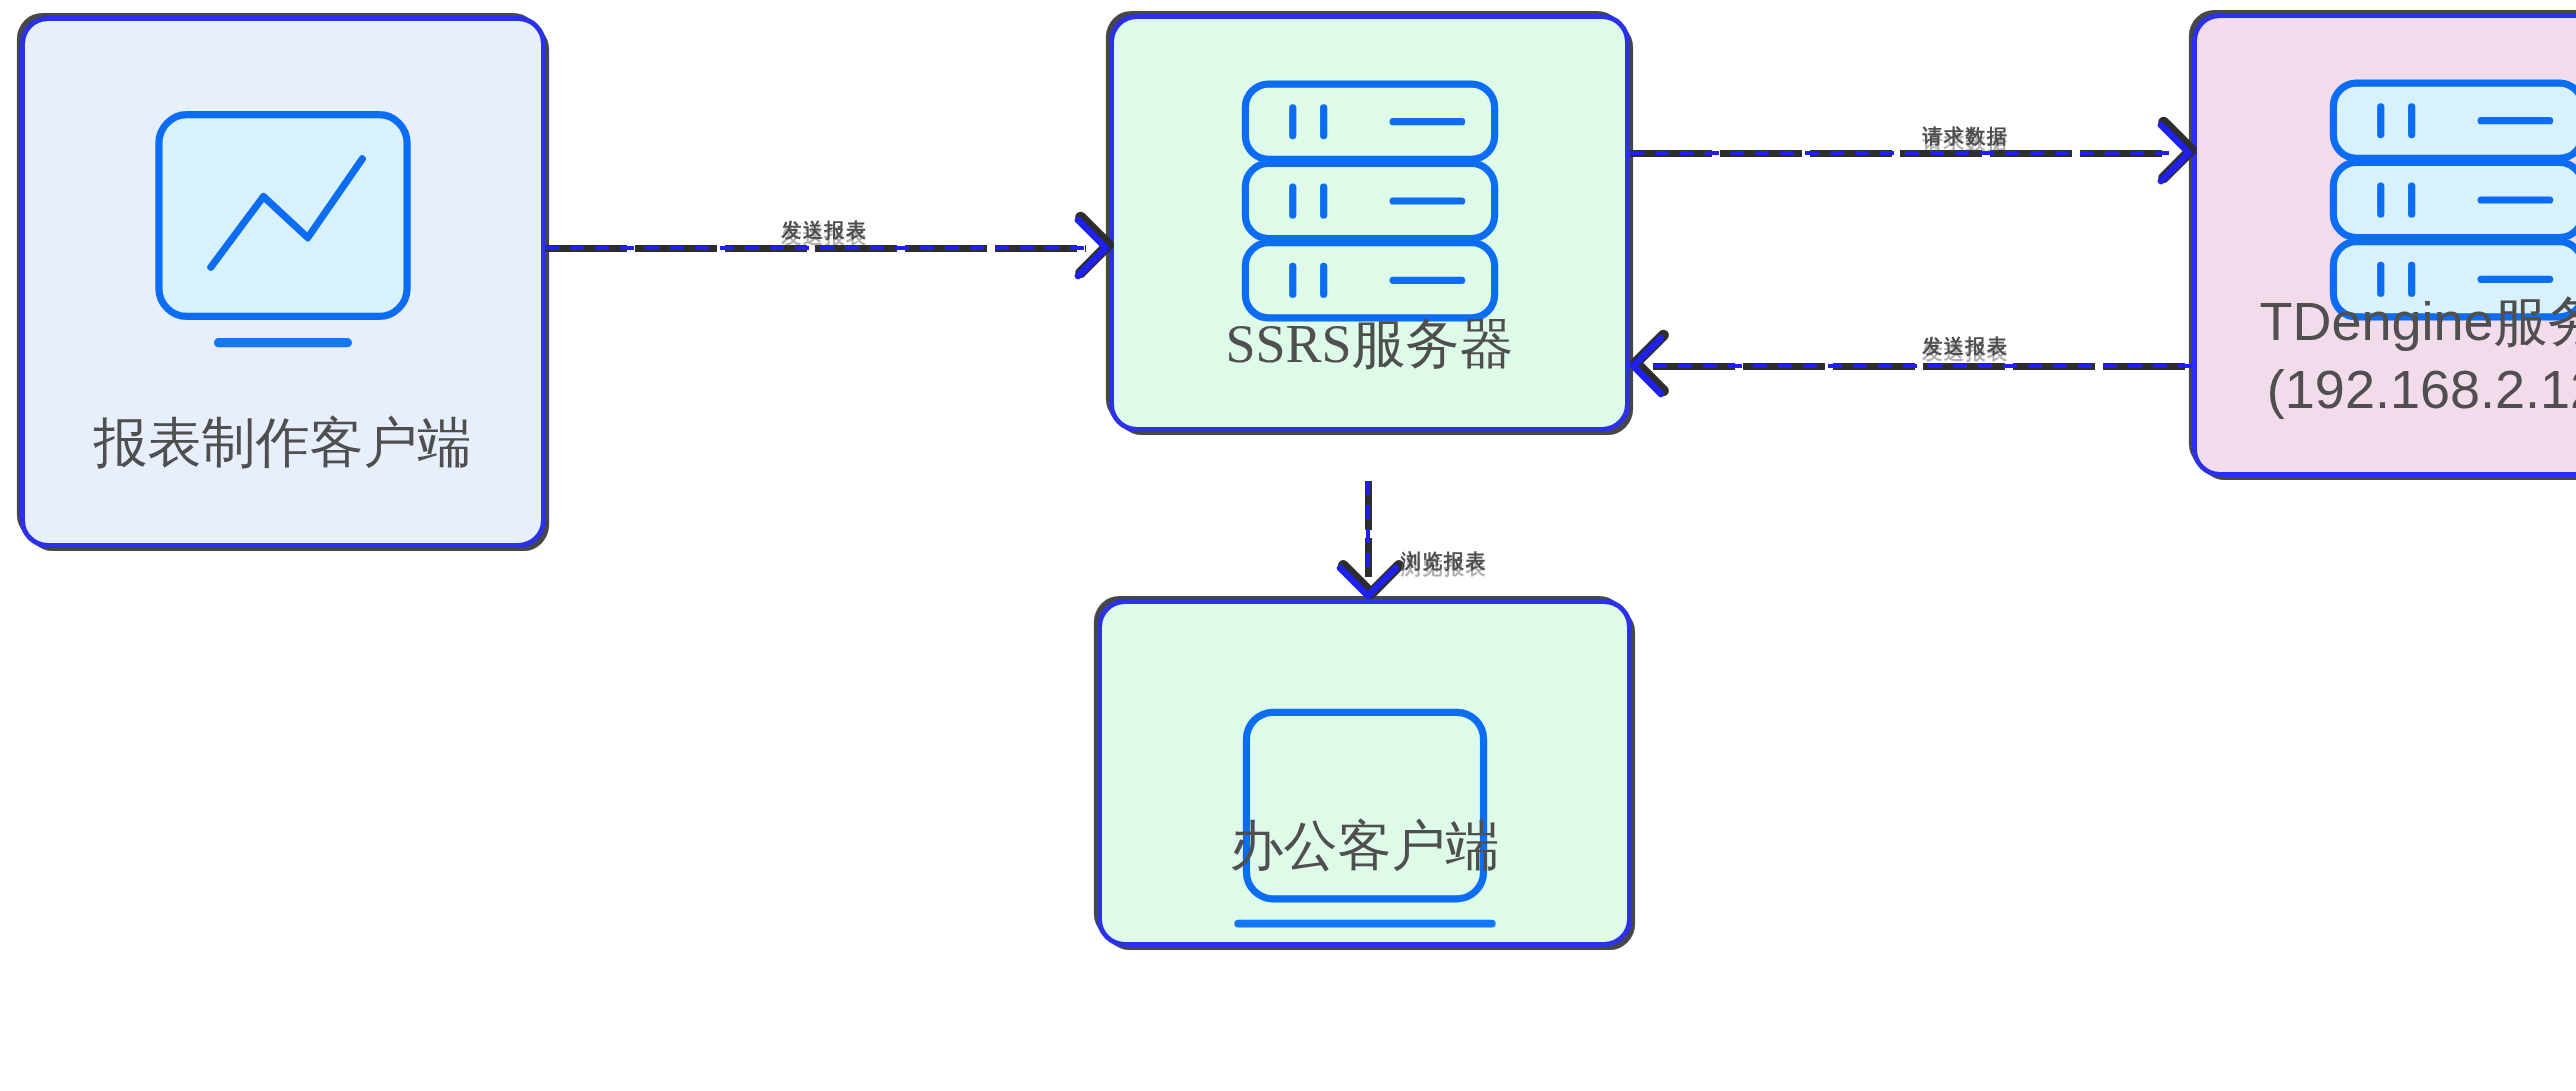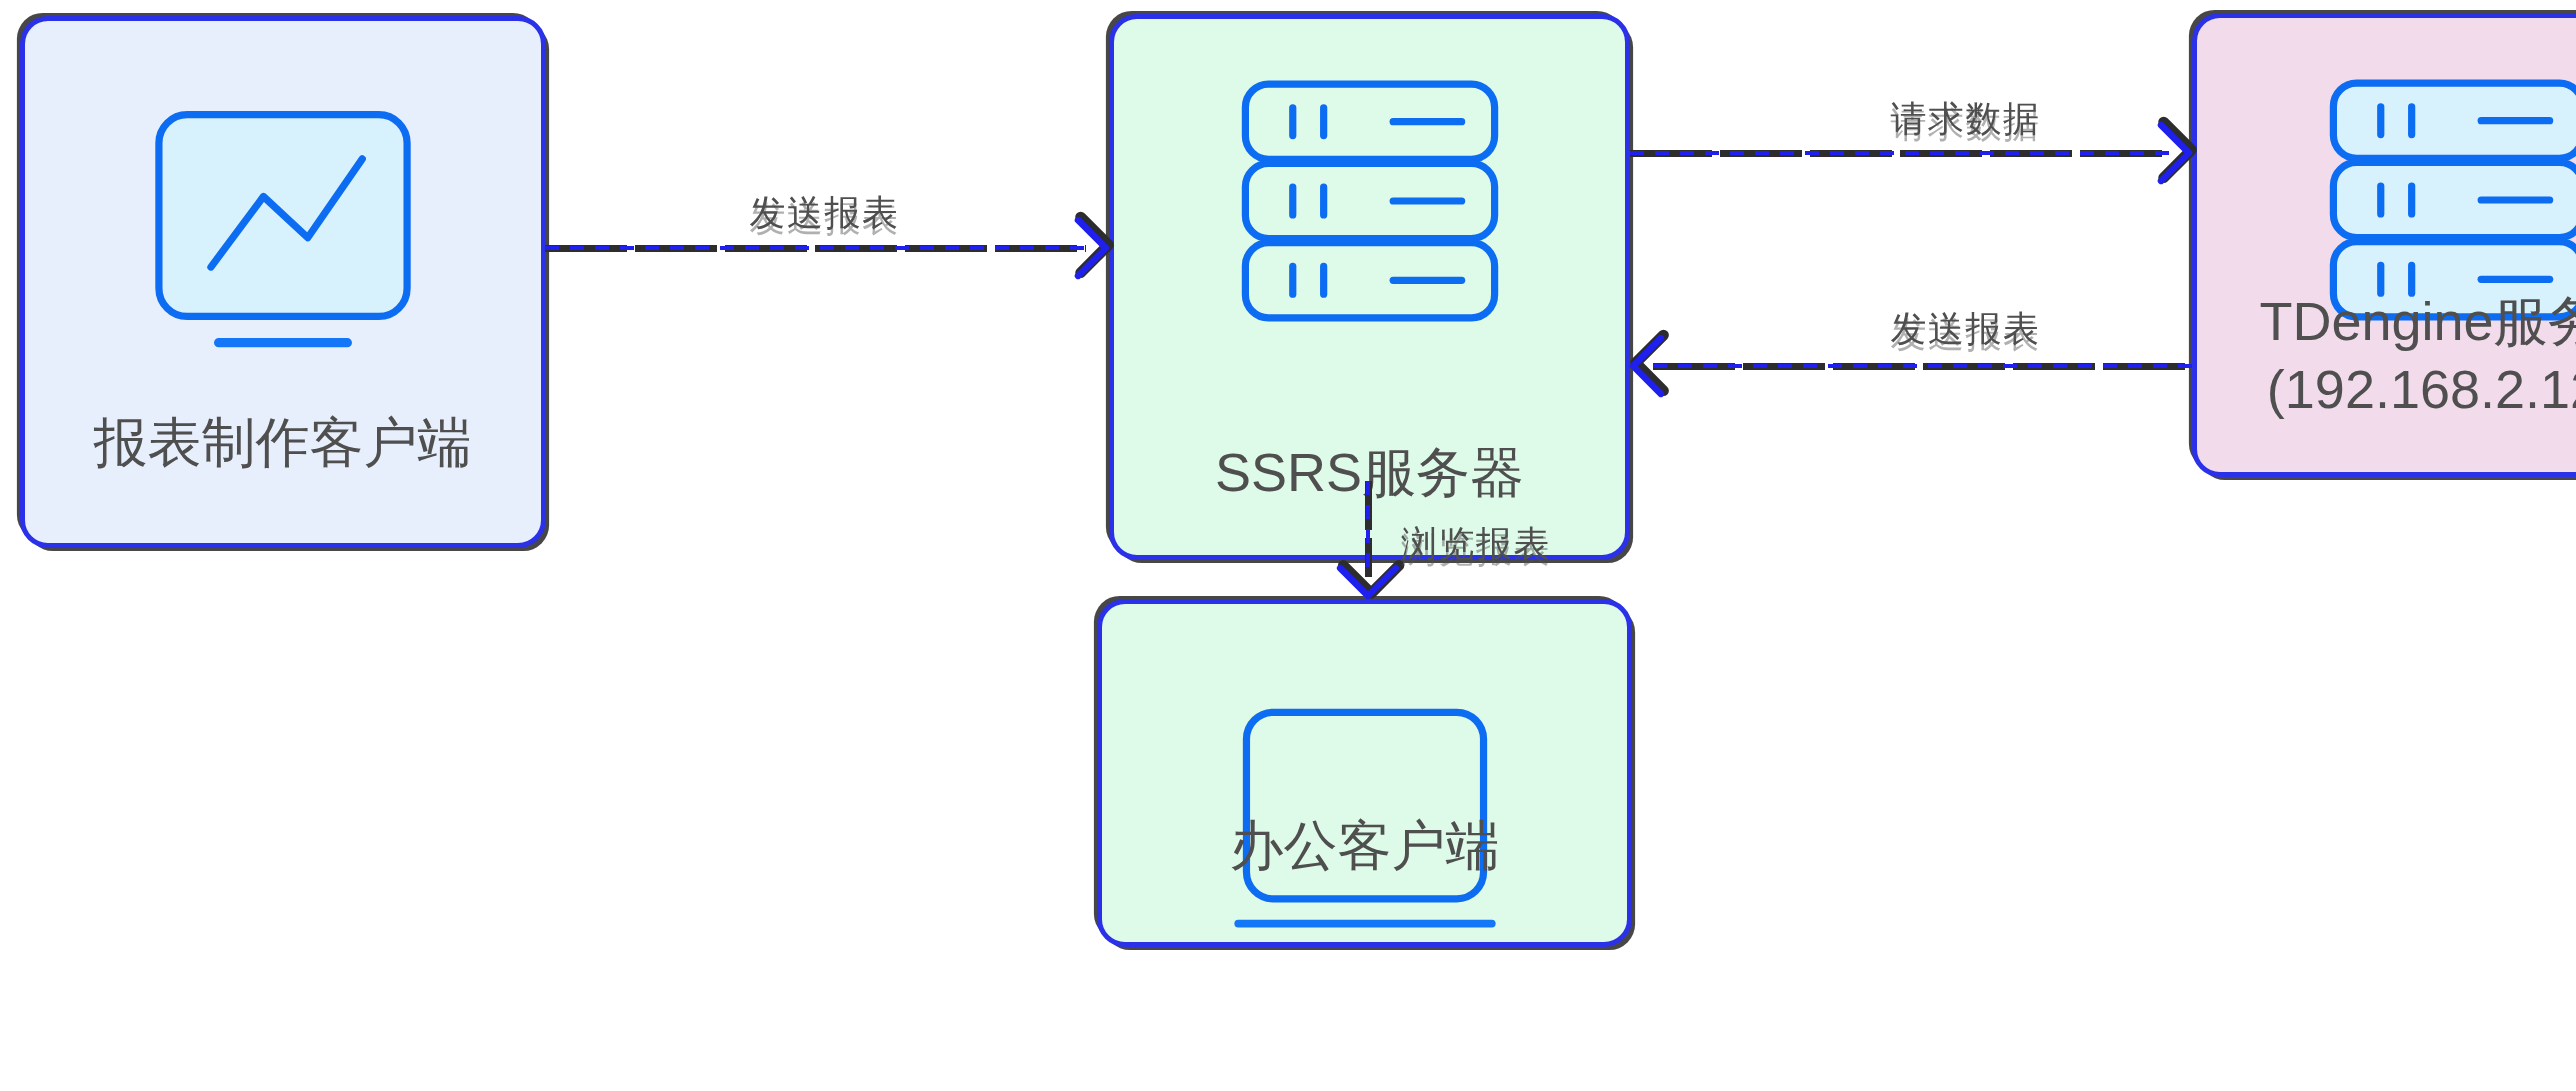--- a/index.html
+++ b/index.html
@@ -21,21 +21,21 @@
   
   .node {
     position: absolute;
     box-sizing: border-box;
     border: 5.2px solid var(--node-border, #2b31e9);
     border-radius: 28px;
     box-shadow: 5.2px 5.2px 0 -2.1px var(--shadow-gray, #474747),
                -5.2px -5.2px 0 -2.1px var(--shadow-gray, #474747);
   }
   .node-report-client { left: 19.6px;  top: 15.5px;   width: 526px; height: 532px; background: var(--lavender-fill, #e8effc); }
-  .node-ssrs          { left: 1109px; top: 14.4px;  width: 521px; height: 546px; background: var(--green-fill, #defae8); }
+  .node-ssrs          { left: 1109px; top: 14.4px;  width: 521px; height: 418px; background: var(--green-fill, #defae8); font-family: Liberation Serif, serif; }
   .node-tdengine      { left: 2192px; top: 13.4px;  width: 531px; height: 464px; background: var(--pink-fill, #f2dcec); }
   .node-office        { left: 1097px; top: 599px; width: 535px; height: 348px; background: var(--green-fill, #defae8); }
 
   .icon-wrap { position: absolute; left: 50%; transform: translateX(-50%); }
   .monitor-wrap { top: 89px; }
   .server-wrap  { top: 61px; }
   .laptop-wrap  { top: 103px; }
 
   .stroke-icon   { stroke: var(--icon-blue, #0c6cf2); fill: none; stroke-width: 14; stroke-linecap: round; stroke-linejoin: round; }
   .stroke-accent { stroke: var(--icon-accent, #1477f7); fill: none; stroke-width: 18; stroke-linecap: round; }
@@ -86,26 +86,27 @@
   .head-right { right: -1px; top: 0; }
   .head-left  { left: -1px;  top: 0; }
   .head-down  { left: 0; bottom: -1px; }
   .head-shadow { stroke: var(--edge-dark, #2d2d2d); stroke-width: 21; fill: none; stroke-linecap: round; stroke-linejoin: round; }
   .head-main   { stroke: var(--edge-blue, #1f1fee); stroke-width: 13; fill: none; stroke-linecap: round; stroke-linejoin: round; }
 
   .edge-label {
     position: absolute;
     width: 361px;
     text-align: center;
-    font-size: 36px;
-    font-weight: 400;
+    font-size: 20px;
+    font-weight: 700;
     letter-spacing: 1.5px;
     color: var(--label-gray, #4f4f4f);
     text-shadow: 0 5.7px 0 rgba(79, 79, 79, 0.45);
     white-space: nowrap;
+    margin-top: 28px;
   }
   .edge-label-send    { left: 644px; top: 189px; }
   .edge-label-request { left: 1785px; top: 95px; }
   .edge-label-return  { left: 1785px; top: 305px; }
   .edge-label-browse  { left: 1401px; top: 520px; text-align: left; }
 </style>
 </head>
 <body>
 
 <div class="canvas">

